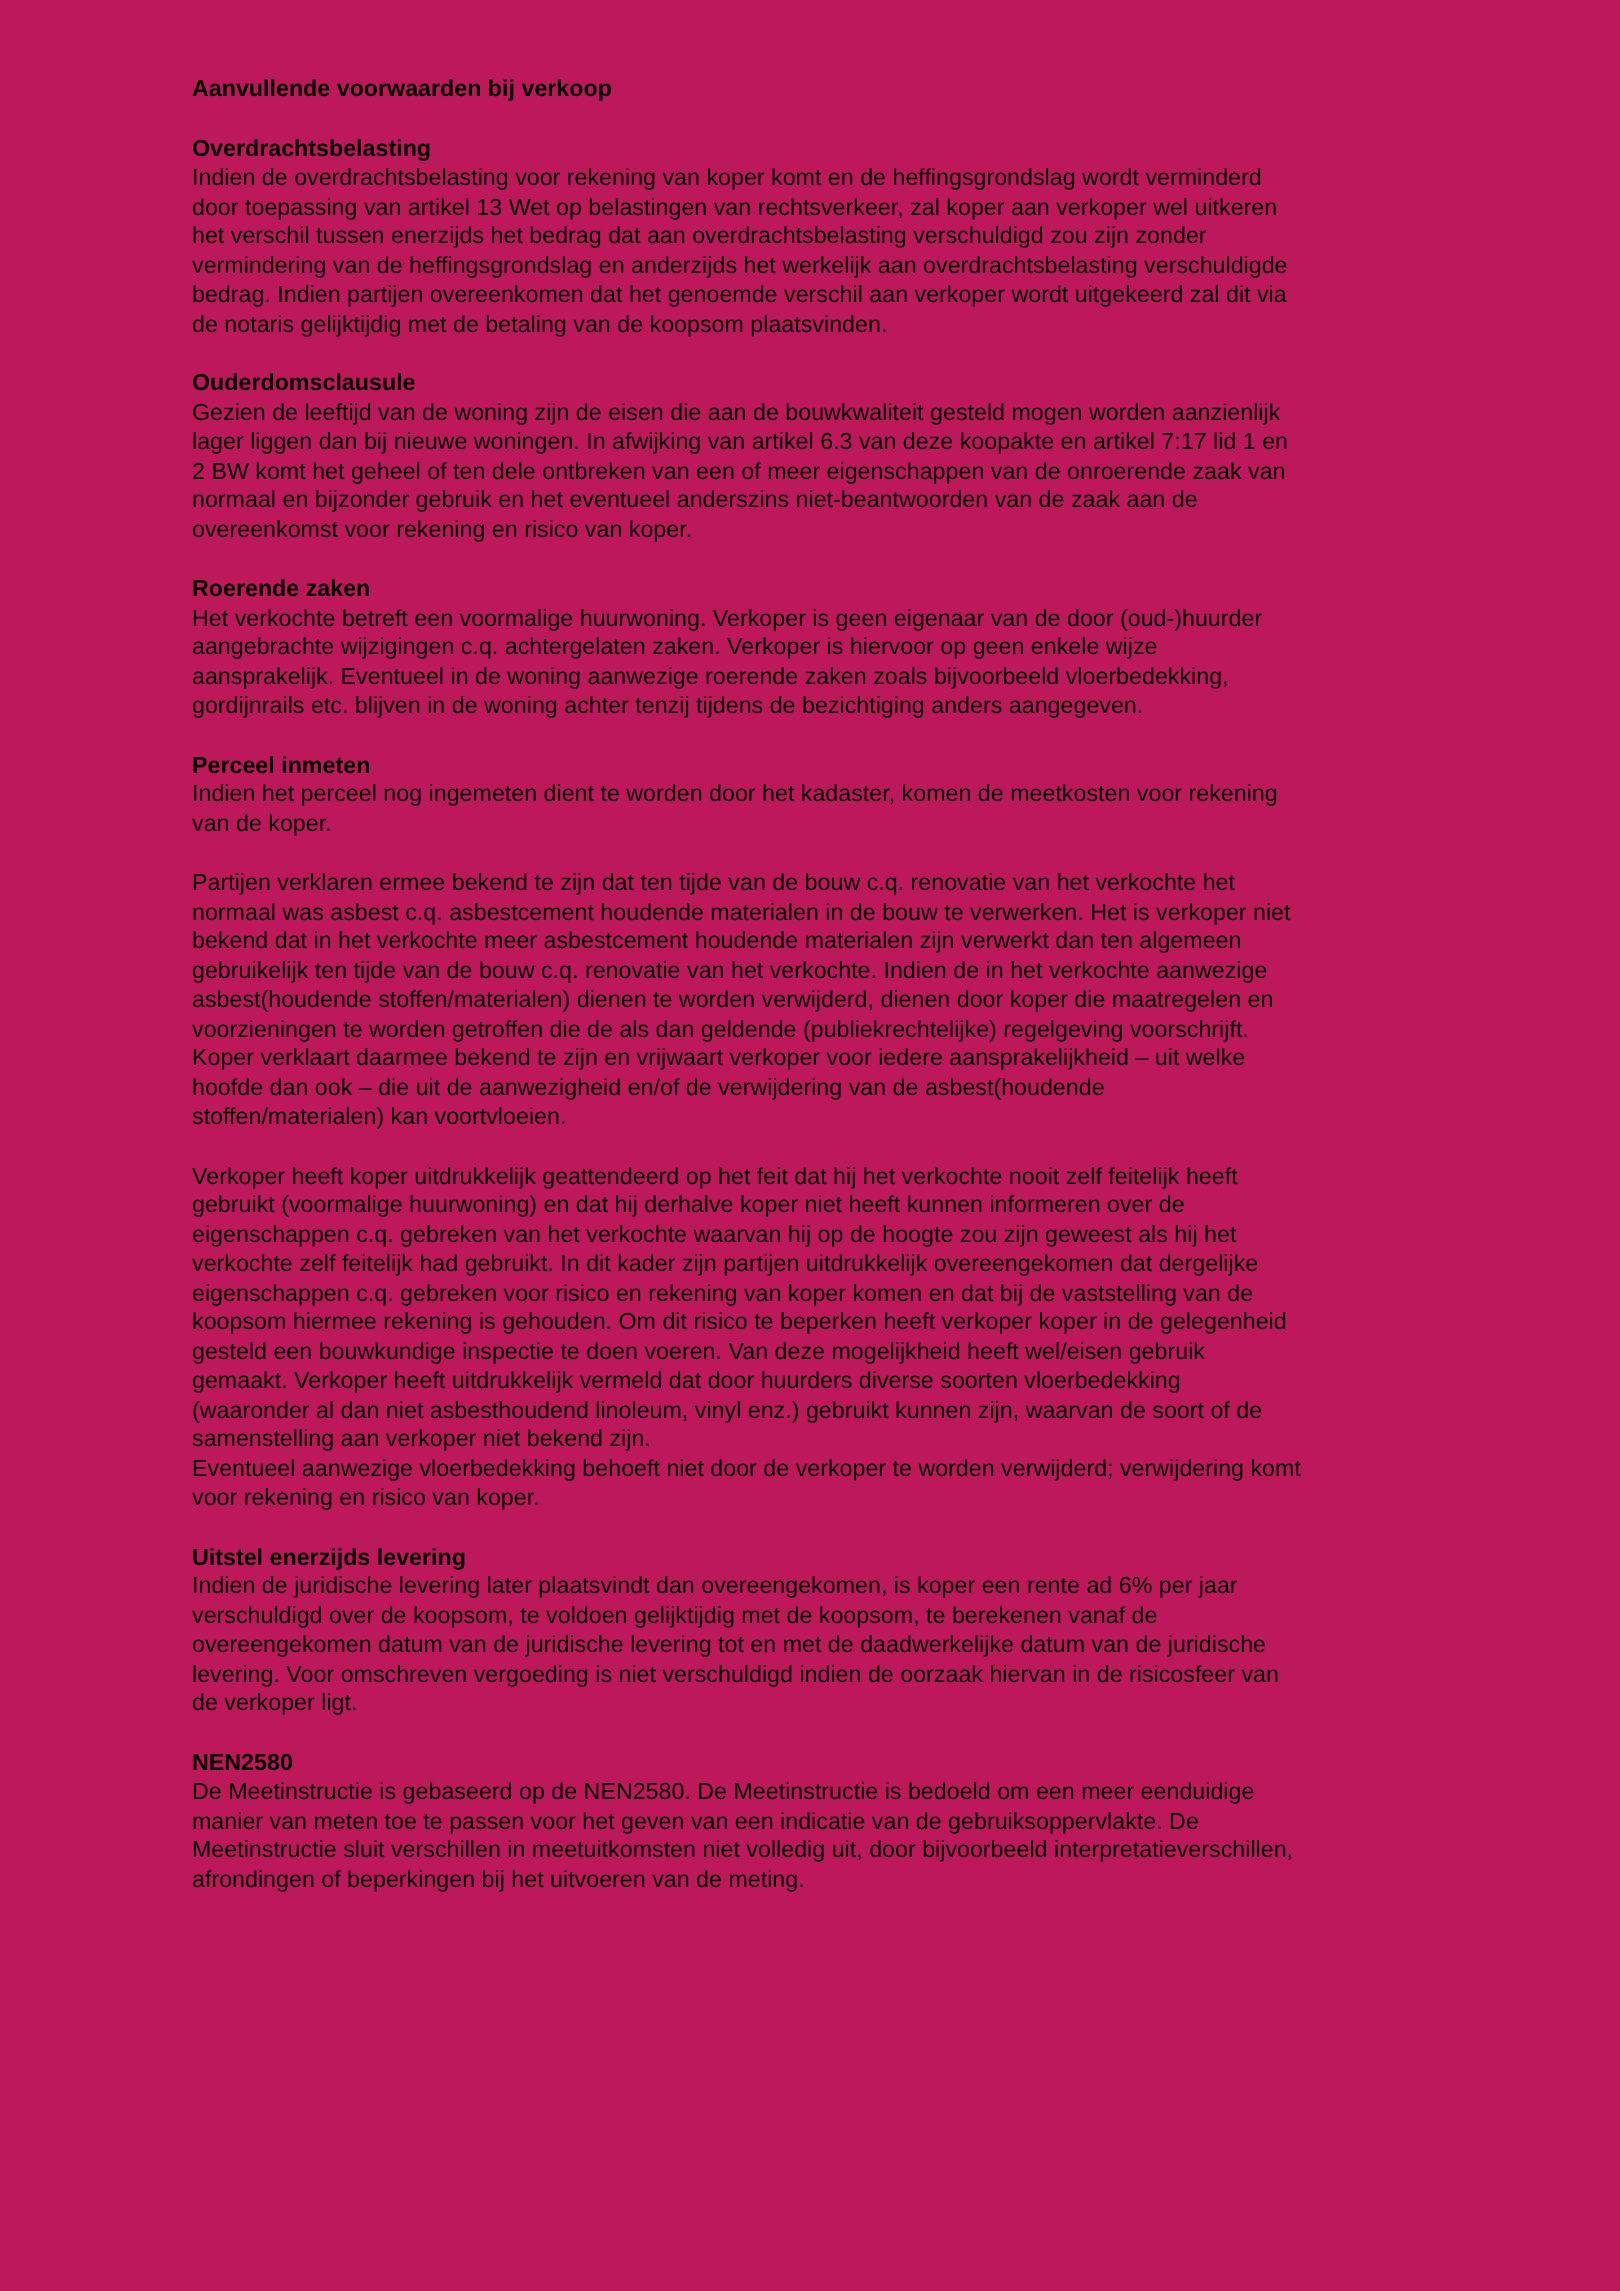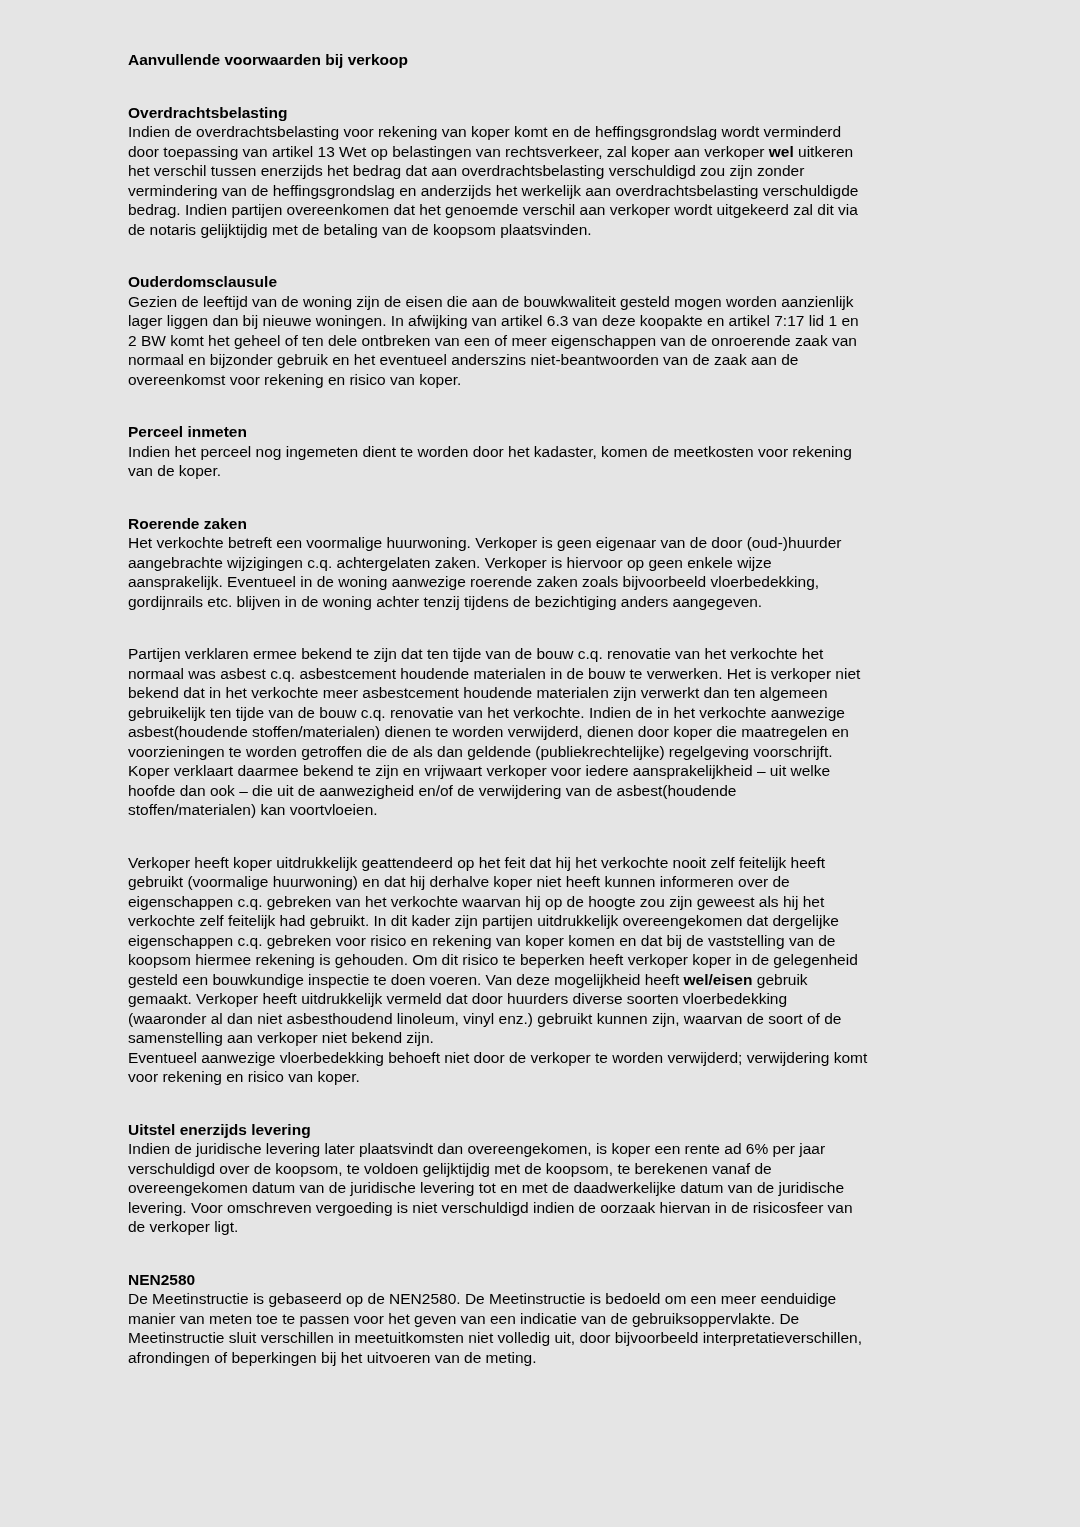--- a/index.html
+++ b/index.html
@@ -5,48 +5,48 @@
   html, body {
     margin: 0;
     padding: 0;
     background: #ffffff;
   }
   .page {
     position: relative;
     width: 1080px;
     height: 1527px;
     box-sizing: border-box;
-    background: #e5e5e5;
+    background: #be185d;
     padding: 50px 100px 0 128px;
     font-family: "Liberation Sans", "DejaVu Sans", sans-serif;
     font-size: 15.5px;
     line-height: 19.5px;
     color: #000000;
   }
   .doc-title {
     font-size: 15.5px;
     font-weight: bold;
     margin: 0 0 19.5px 0;
   }
   .section {
-    margin-top: 33px;
+    margin-top: 20px;
   }
   .section h2 {
     font-size: 15.5px;
     font-weight: bold;
     margin: 0;
     line-height: 19.5px;
   }
   .section p {
     margin: 0;
     white-space: pre;
     line-height: 19.5px;
   }
   .bold {
-    font-weight: bold;
+    font-weight: normal;
   }
 </style>
 </head>
 <body>
 
 <div class="page">
 
   <h1 class="doc-title">Aanvullende voorwaarden bij verkoop</h1>
 
   <div class="section">
@@ -62,31 +62,31 @@
   <div class="section">
     <h2>Ouderdomsclausule</h2>
     <p><span>Gezien de leeftijd van de woning zijn de eisen die aan de bouwkwaliteit gesteld mogen worden aanzienlijk
 lager liggen dan bij nieuwe woningen. In afwijking van artikel 6.3 van deze koopakte en artikel 7:17 lid 1 en
 2 BW komt het geheel of ten dele ontbreken van een of meer eigenschappen van de onroerende zaak van
 normaal en bijzonder gebruik en het eventueel anderszins niet-beantwoorden van de zaak aan de
 overeenkomst voor rekening en risico van koper.</span></p>
   </div>
 
   <div class="section">
-    <h2>Perceel inmeten</h2>
-    <p><span>Indien het perceel nog ingemeten dient te worden door het kadaster, komen de meetkosten voor rekening
-van de koper.</span></p>
-  </div>
-
-  <div class="section">
     <h2>Roerende zaken</h2>
     <p><span>Het verkochte betreft een voormalige huurwoning. Verkoper is geen eigenaar van de door (oud-)huurder
 aangebrachte wijzigingen c.q. achtergelaten zaken. Verkoper is hiervoor op geen enkele wijze
 aansprakelijk. Eventueel in de woning aanwezige roerende zaken zoals bijvoorbeeld vloerbedekking,
 gordijnrails etc. blijven in de woning achter tenzij tijdens de bezichtiging anders aangegeven.</span></p>
+  </div>
+
+  <div class="section">
+    <h2>Perceel inmeten</h2>
+    <p><span>Indien het perceel nog ingemeten dient te worden door het kadaster, komen de meetkosten voor rekening
+van de koper.</span></p>
   </div>
 
   <div class="section">
     <p><span>Partijen verklaren ermee bekend te zijn dat ten tijde van de bouw c.q. renovatie van het verkochte het
 normaal was asbest c.q. asbestcement houdende materialen in de bouw te verwerken. Het is verkoper niet
 bekend dat in het verkochte meer asbestcement houdende materialen zijn verwerkt dan ten algemeen
 gebruikelijk ten tijde van de bouw c.q. renovatie van het verkochte. Indien de in het verkochte aanwezige
 asbest(houdende stoffen/materialen) dienen te worden verwijderd, dienen door koper die maatregelen en
 voorzieningen te worden getroffen die de als dan geldende (publiekrechtelijke) regelgeving voorschrijft.
 Koper verklaart daarmee bekend te zijn en vrijwaart verkoper voor iedere aansprakelijkheid – uit welke

